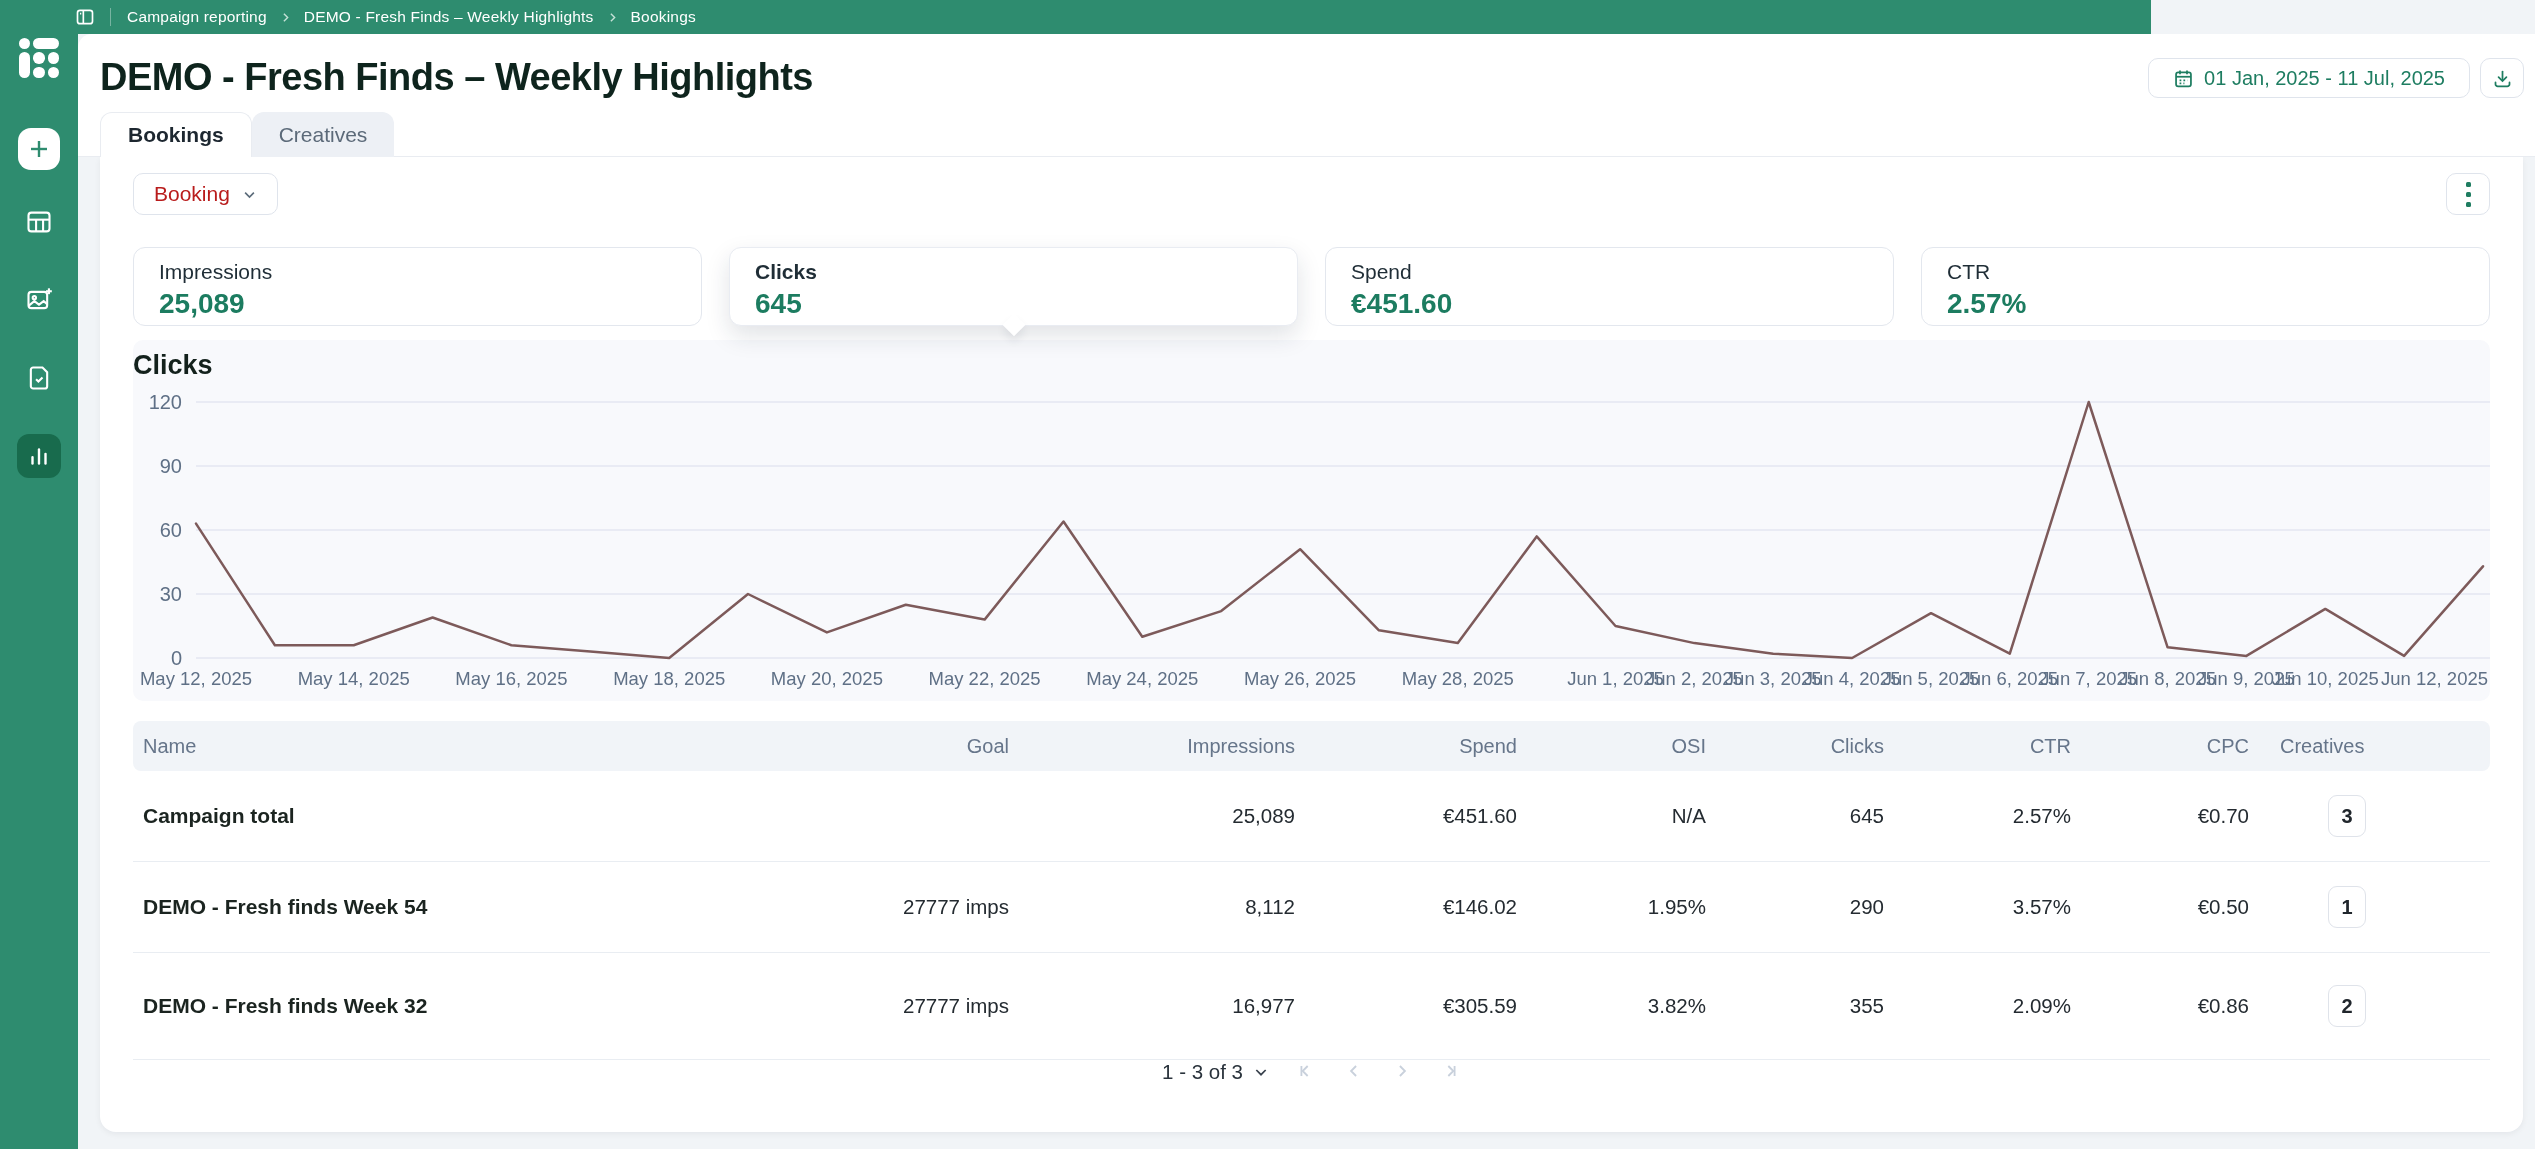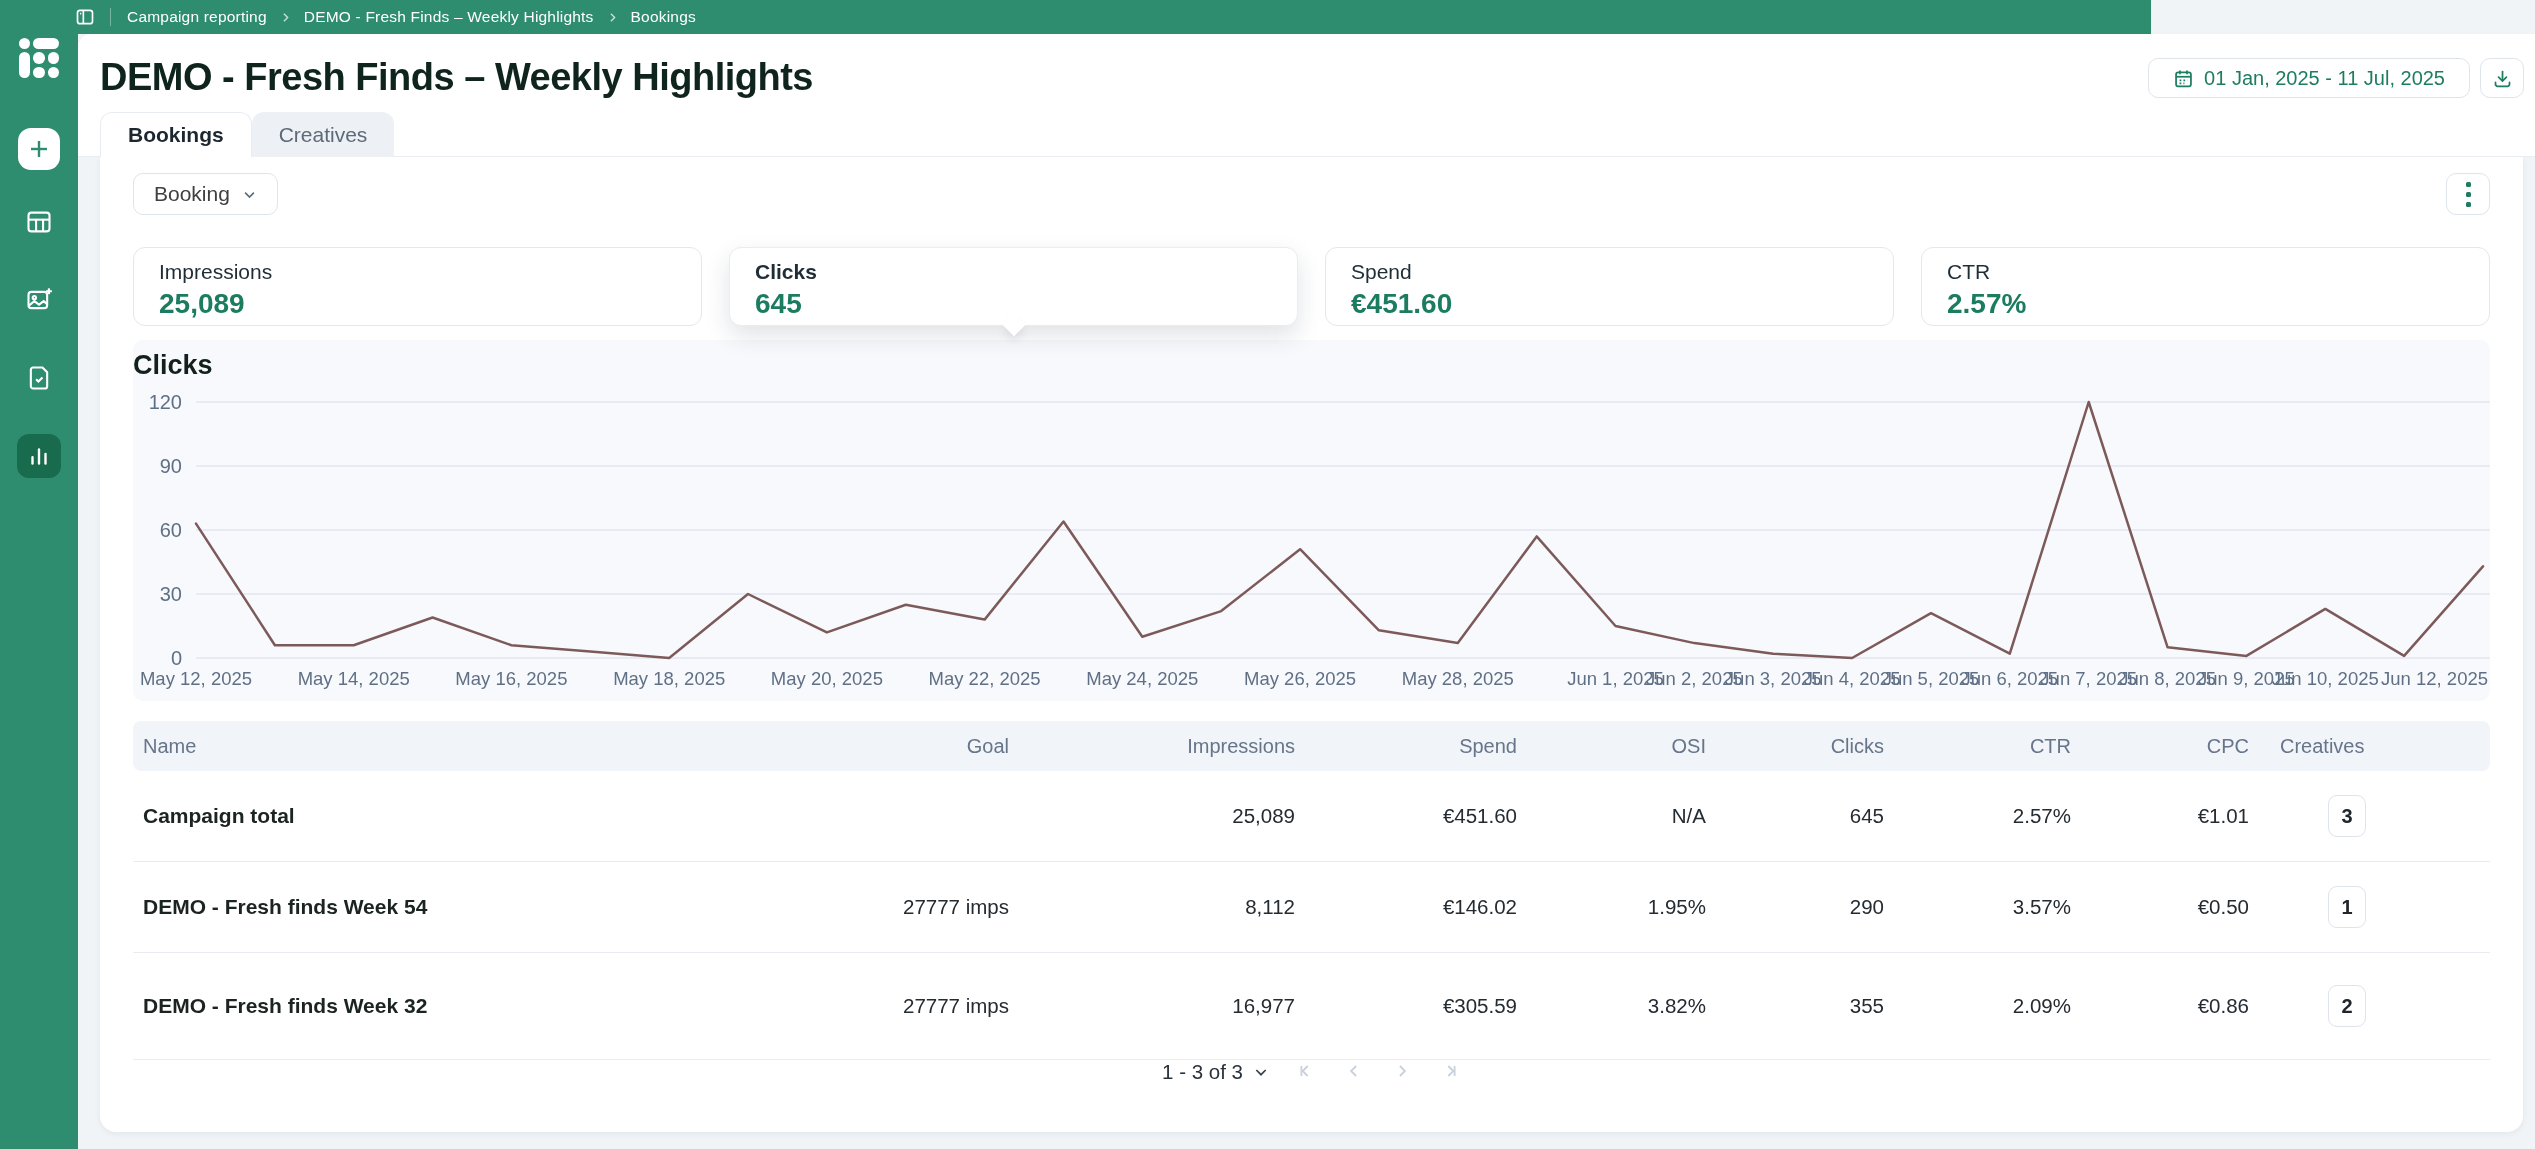--- a/index.html
+++ b/index.html
@@ -36,21 +36,21 @@
   .tab { height:45px; padding:0 27px; display:flex; align-items:center; font-size:21px; border-radius:12px 12px 0 0; cursor:pointer; }
   .tab.active { background:#ffffff; border:1px solid #e9ecf1; border-bottom:none; color:#1d2730; font-weight:700; }
   .tab.inactive { background:#edf0f5; color:#5c6a79; }
 
   
   .page-area { position:absolute; left:78px; top:157px; right:0; bottom:0; }
   .card { position:absolute; left:22px; top:0; width:2423px; height:975px; background:#ffffff; border-radius:0 0 16px 16px; box-shadow:0 2px 6px rgba(16,24,40,.06); padding:16px 33px 0 33px; }
 
   .toolbar { display:flex; justify-content:space-between; align-items:center; height:42px; }
   .dropdown-btn { height:42px; display:flex; align-items:center; gap:12px; padding:0 20px; background:#fff; border:1px solid #dfe4ec; border-radius:10px; cursor:pointer; }
-  .dropdown-btn span { color:#404040; font-size:21px; }
+  .dropdown-btn span { color:#b91c1c; font-size:21px; }
   .kebab-btn { width:44px; height:42px; display:flex; flex-direction:column; gap:5px; align-items:center; justify-content:center; background:#fff; border:1px solid #dfe4ec; border-radius:10px; cursor:pointer; }
   .kebab-btn i { width:5px; height:5px; background:#1e7d61; border-radius:1.5px; }
 
   
   .metrics { margin-top:32px; display:flex; gap:27px; }
   .metric-card { position:relative; flex:1; height:79px; background:#fff; border:1px solid #e3e7ee; border-radius:12px; padding:12px 25px; cursor:pointer; }
   .metric-label { font-size:21px; color:#1f2d36; }
   .metric-value { margin-top:4px; font-size:28px; font-weight:700; color:#1c7c60; }
   .metric-card.selected { border-color:#e9ecf2; box-shadow:0 10px 24px rgba(25,39,59,.13); }
   .metric-card.selected .metric-label { font-weight:700; }
@@ -276,21 +276,21 @@
       </div>
 
       <div class="trow">
         <div class="row-name">Campaign total</div>
         <div class="cell-num"></div>
         <div class="cell-num">25,089</div>
         <div class="cell-num">€451.60</div>
         <div class="cell-num">N/A</div>
         <div class="cell-num">645</div>
         <div class="cell-num">2.57%</div>
-        <div class="cell-num">€1.01</div>
+        <div class="cell-num">€0.70</div>
         <div class="cell-creatives"><span class="badge">3</span></div>
       </div>
 
       <div class="trow">
         <div class="row-name">DEMO - Fresh finds Week 54</div>
         <div class="cell-num">27777 imps</div>
         <div class="cell-num">8,112</div>
         <div class="cell-num">€146.02</div>
         <div class="cell-num">1.95%</div>
         <div class="cell-num">290</div>

